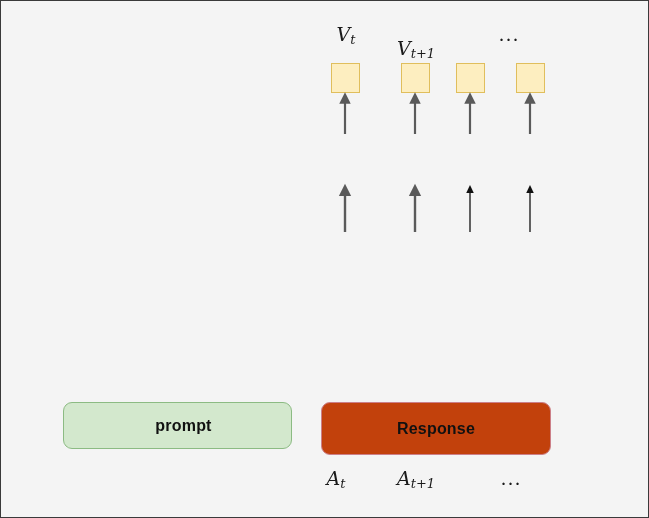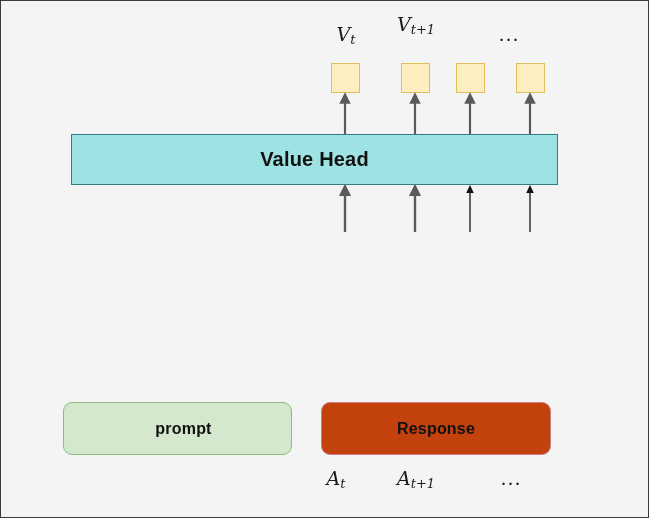--- a/index.html
+++ b/index.html
@@ -47,21 +47,21 @@
     height: 145px;
     background: #fde3c3;
     border: 1.5px solid #d9aa44;
     font-size: 31px;
   }
 
   .prompt-box {
     left: 62px;
     top: 401px;
     width: 229px;
-    height: 53px;
+    height: 47px;
     background: #d3e8cd;
     border: 1.5px solid #8cbb83;
     border-radius: 9px;
     font-size: 16px;
     padding-left: 12px;
   }
 
   .response-box {
     left: 320px;
     top: 401px;
@@ -121,21 +121,21 @@
 </style>
 </head>
 <body>
 
 <div id="canvas">
 
   <div class="math-label" style="left:345px; top:22px;">
     <span>V</span><sub>t</sub>
   </div>
 
-  <div class="math-label" style="left:415px; top:12px;">
+  <div class="math-label" style="left:415px; top:36px;">
     <span>V</span><sub>t+1</sub>
   </div>
 
   <div class="dots-label" style="left:508px; top:22px;">...</div>
 
   <div class="token-square" style="left:330px;"></div>
   <div class="token-square" style="left:400px;"></div>
   <div class="token-square" style="left:455px;"></div>
   <div class="token-square" style="left:515px;"></div>
 
@@ -157,21 +157,20 @@
     </g>
 
     <g>
       <line x1="344" y1="231" x2="344" y2="189" stroke="#5a5a5a" stroke-width="2.4" marker-end="url(#headThick)"></line>
       <line x1="414" y1="231" x2="414" y2="189" stroke="#5a5a5a" stroke-width="2.4" marker-end="url(#headThick)"></line>
       <line x1="469" y1="231" x2="469" y2="188" stroke="#111111" stroke-width="1.3" marker-end="url(#headThin)"></line>
       <line x1="529" y1="231" x2="529" y2="188" stroke="#111111" stroke-width="1.3" marker-end="url(#headThin)"></line>
     </g>
   </svg>
 
-  <div class="node value-head">Value Head</div>
 
 
   <div class="node prompt-box">prompt</div>
 
   <div class="node response-box">Response</div>
 
   <div class="math-label" style="left:335px; top:466px;">
     <span>A</span><sub>t</sub>
   </div>
 

